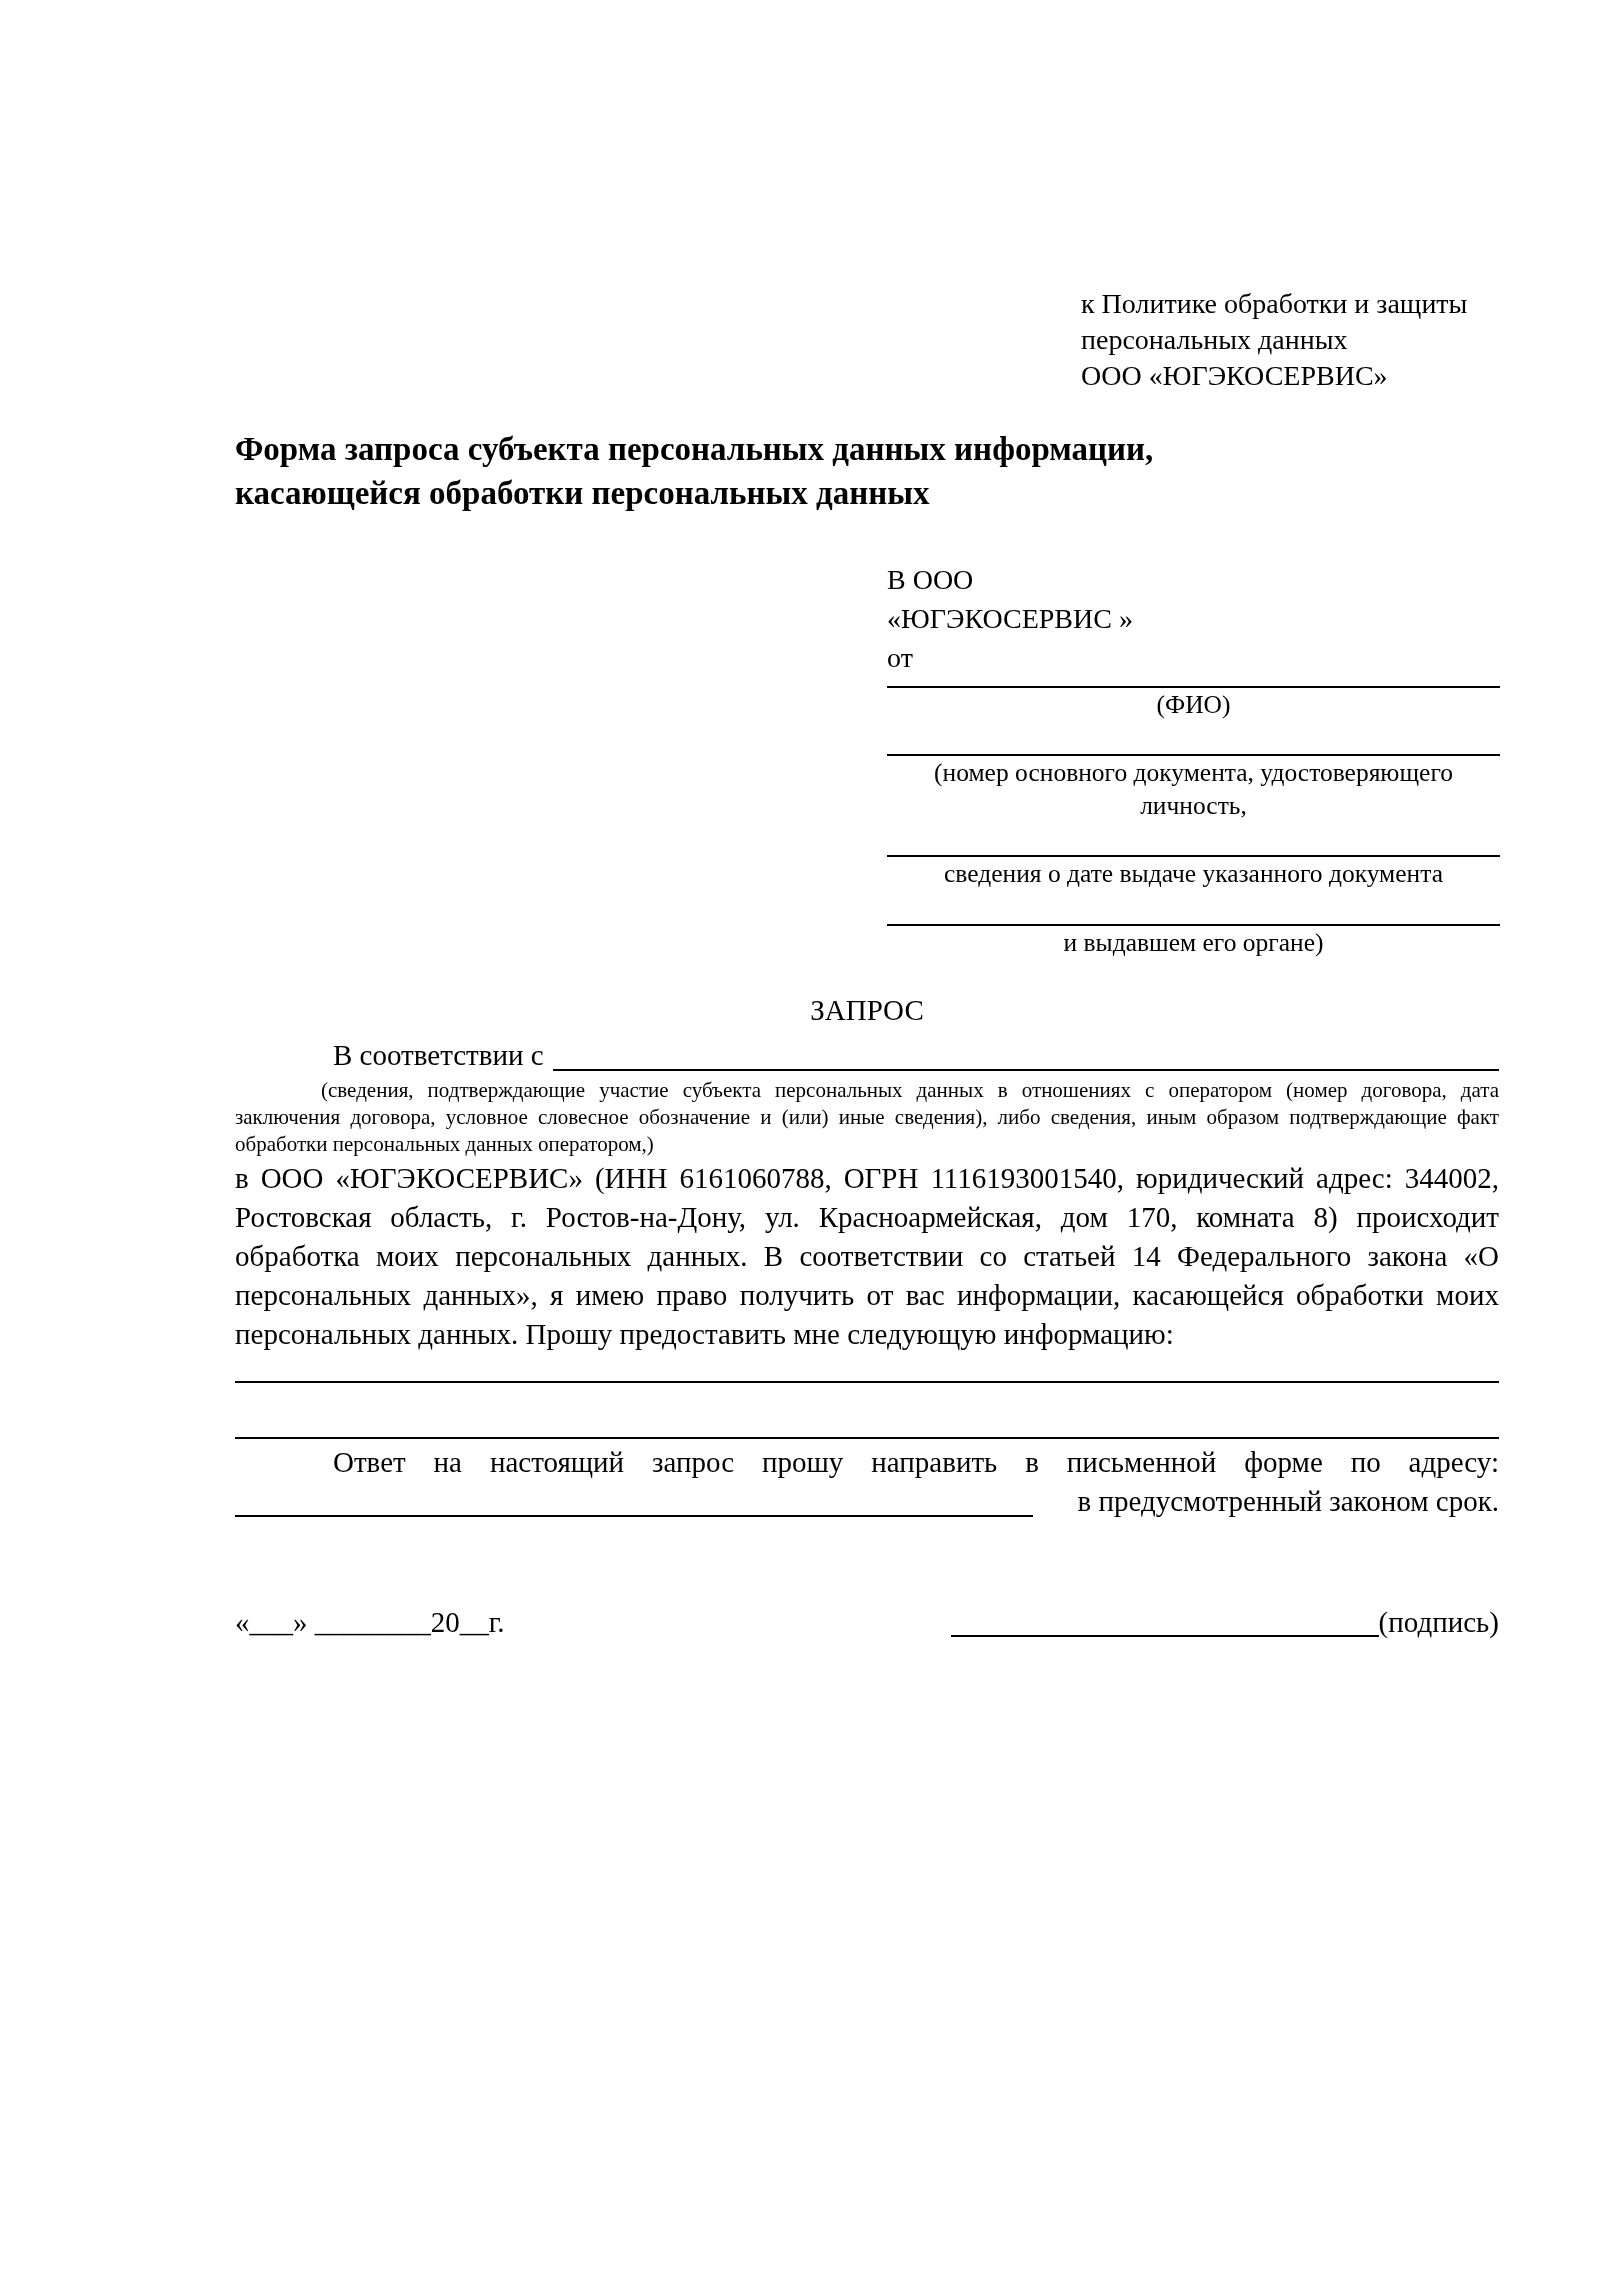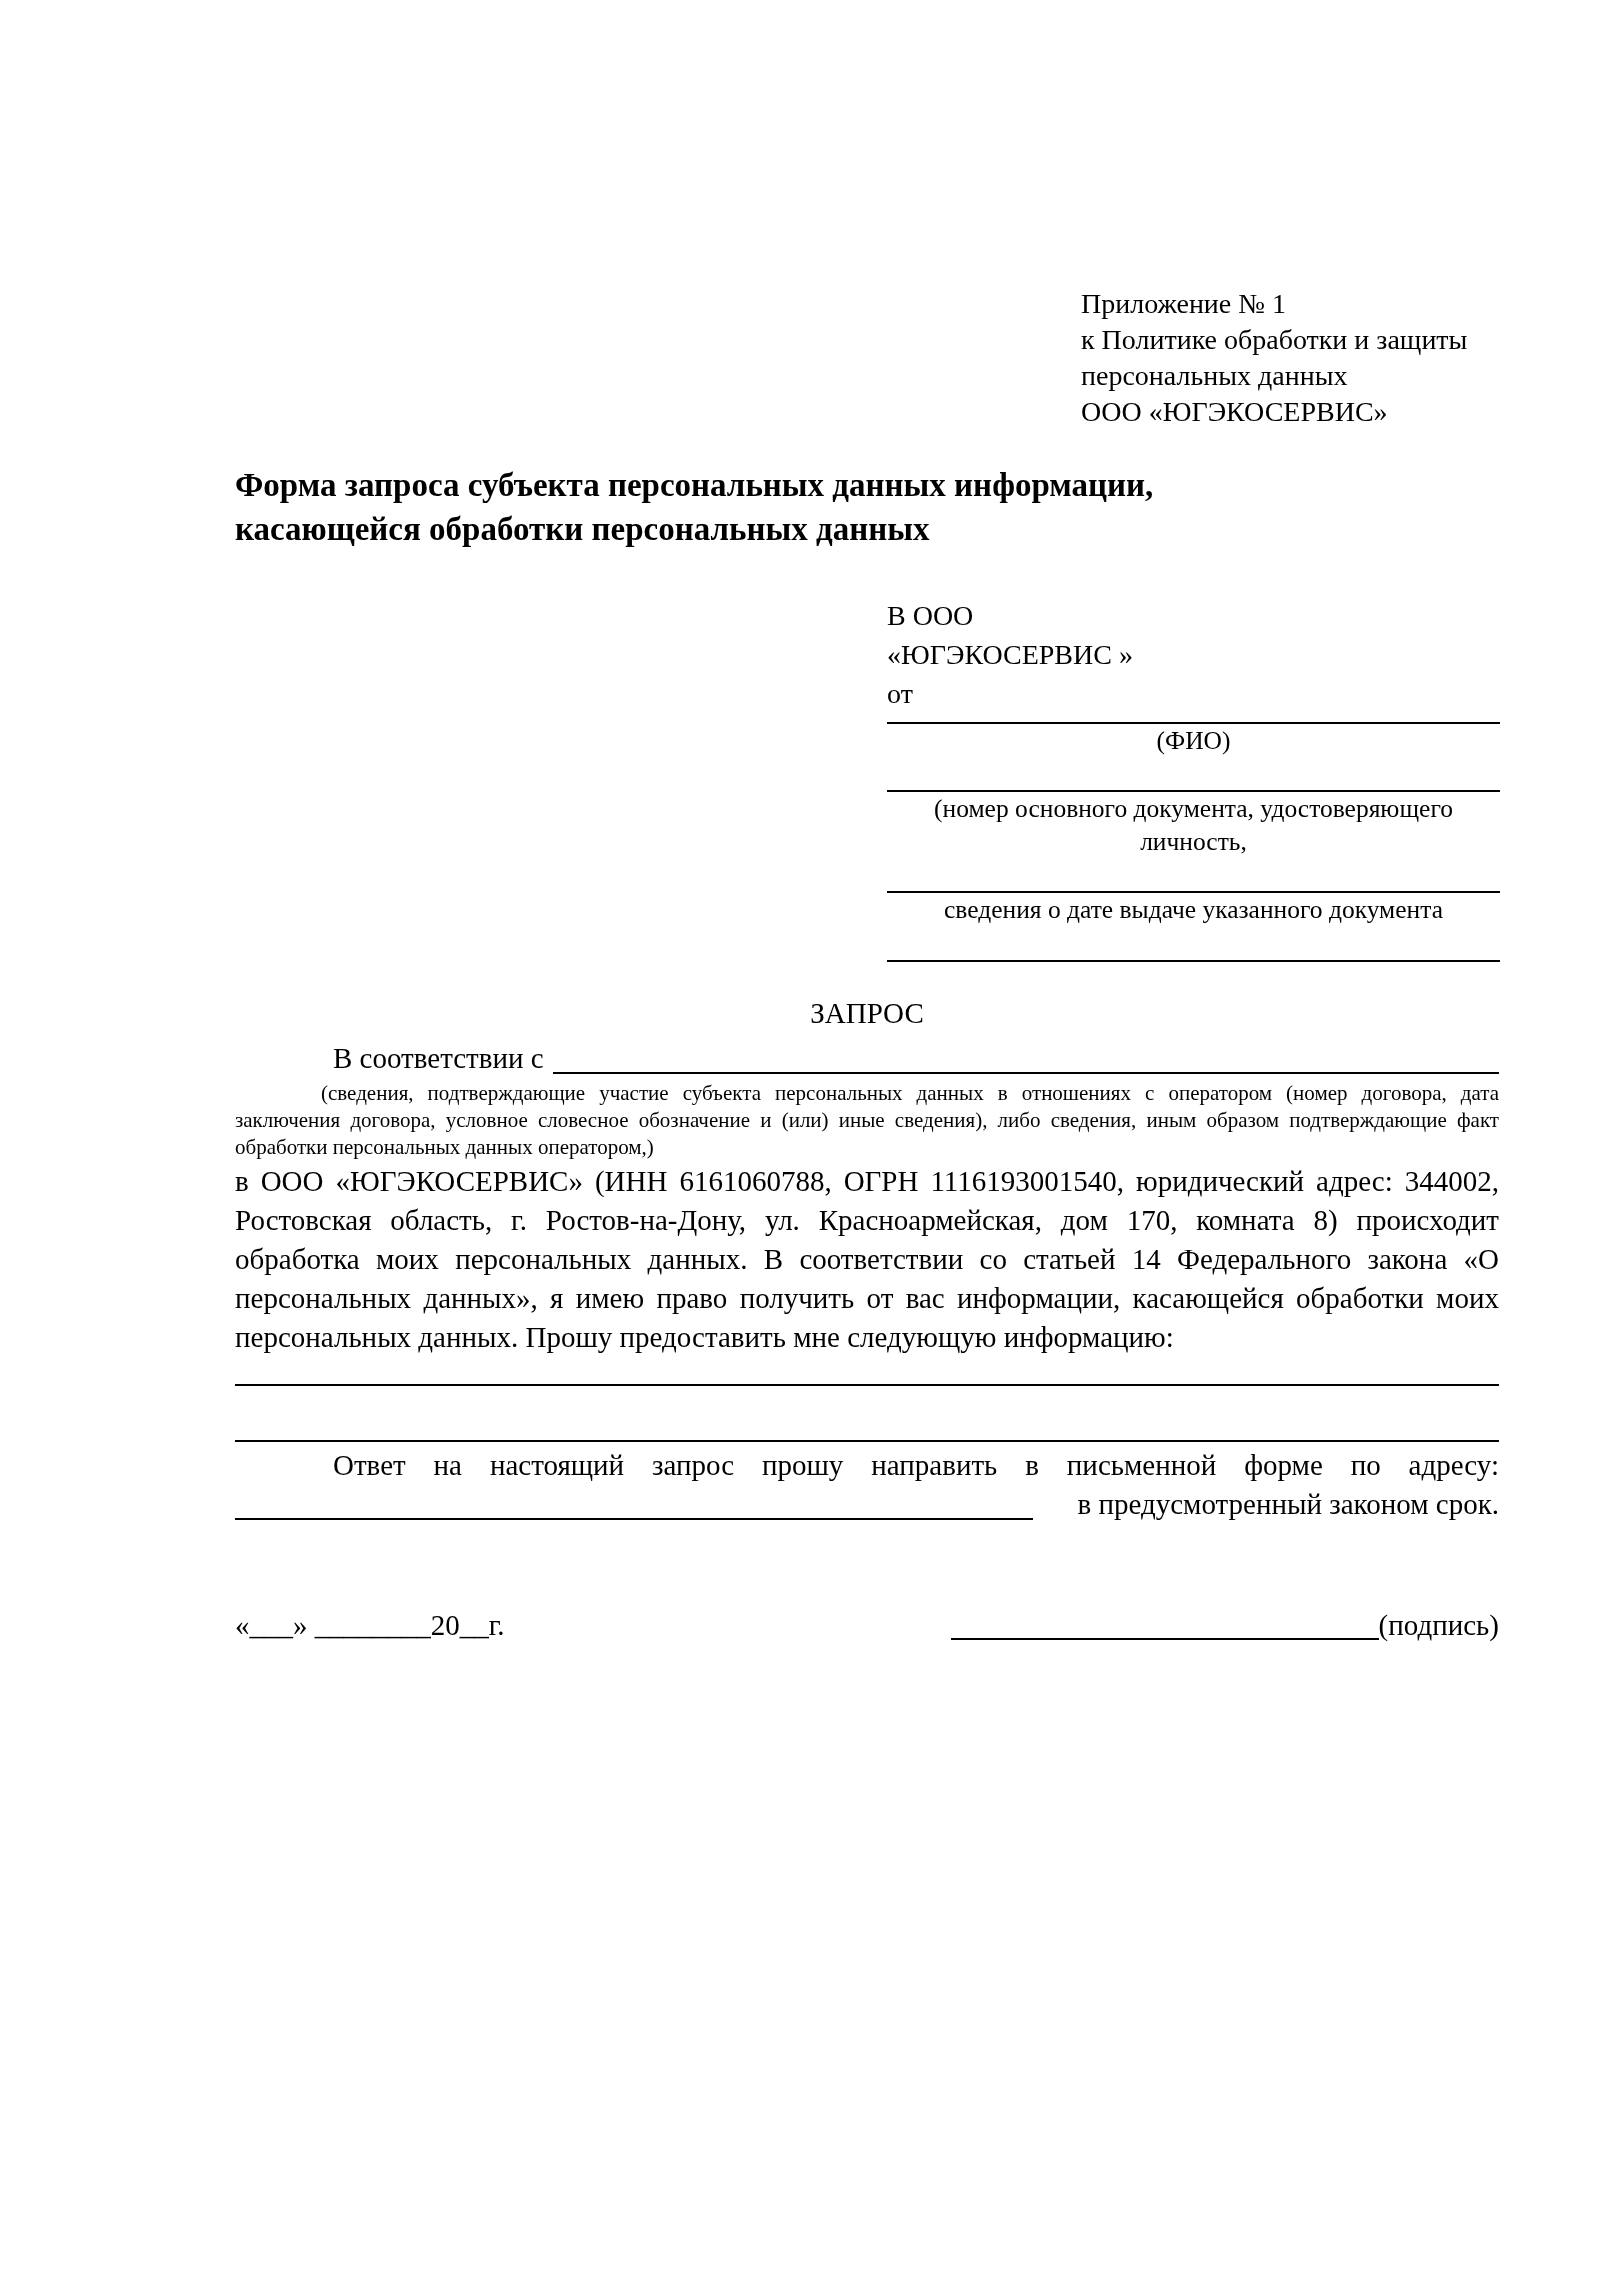--- a/index.html
+++ b/index.html
@@ -143,21 +143,20 @@
     border-bottom: 2.9px solid #000;
     margin-bottom: 4.9px;
   }
 </style>
 </head>
 <body>
 
 <div class="page">
 
   <div class="appendix">
-    <div>Приложение № 1</div>
     <div>к Политике обработки и защиты</div>
     <div>персональных данных</div>
     <div>ООО «ЮГЭКОСЕРВИС»</div>
   </div>
 
   <div class="doc-title">
     <div>Форма запроса субъекта персональных данных информации,</div>
     <div>касающейся обработки персональных данных</div>
   </div>
 
@@ -176,20 +175,21 @@
       <div class="field-caption">(номер основного документа, удостоверяющего личность,</div>
     </div>
 
     <div class="form-field">
       <div class="field-line"></div>
       <div class="field-caption">сведения о дате выдаче указанного документа</div>
     </div>
 
     <div class="form-field">
       <div class="field-line"></div>
+      <div class="field-caption">и выдавшем его органе)</div>
     </div>
   </div>
 
   <div class="request-heading">ЗАПРОС</div>
 
   <div class="intro-line">
     <span>В соответствии с</span>
     <span class="fill-line"></span>
   </div>
 

